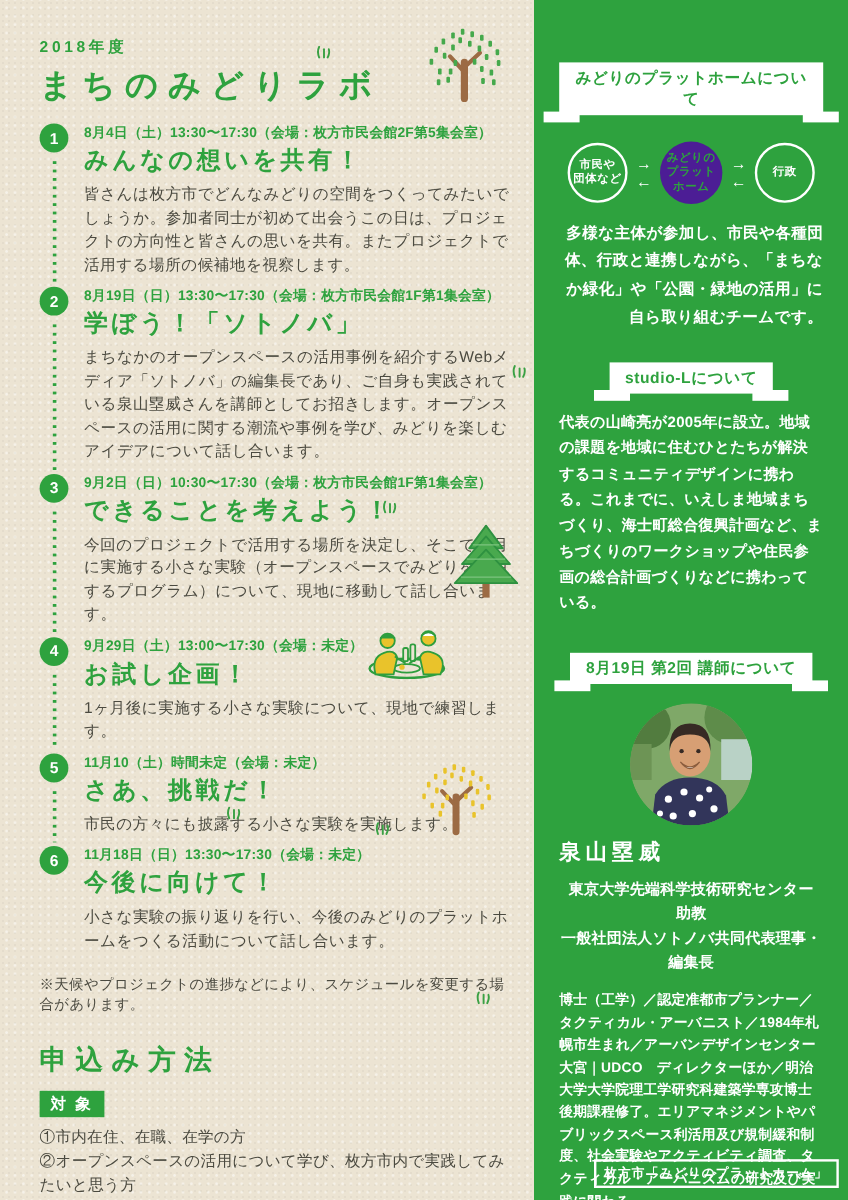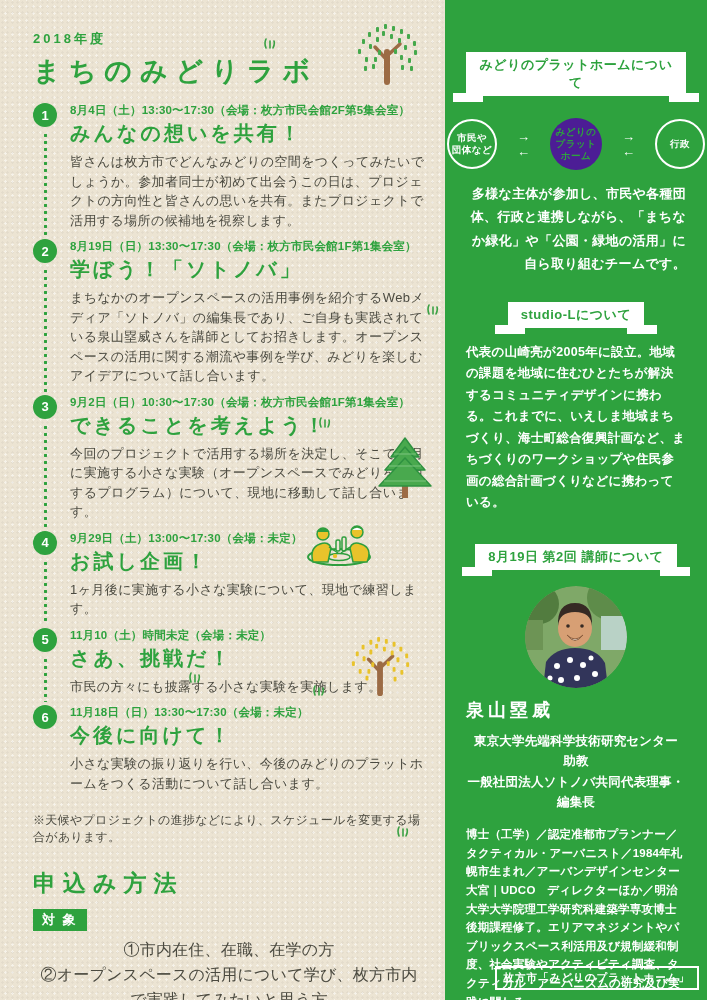--- a/index.html
+++ b/index.html
@@ -36,35 +36,35 @@
   .event:last-child .dots{display:none;}
   .econtent{flex:1;padding-bottom:9px;}
   .edate{color:var(--green);font-size:11.5px;font-weight:bold;letter-spacing:.2px;}
   .etitle{color:var(--green);font-size:20px;font-weight:bold;letter-spacing:3px;margin:2px 0 5px;}
   .ebody{color:var(--ink);font-size:13px;line-height:1.5;letter-spacing:.4px;max-width:372px;}
   .schedule-note{color:var(--ink);font-size:12px;letter-spacing:.3px;margin:10px 0 0 0;}
   .apply-heading{color:var(--green);font-size:23px;font-weight:bold;letter-spacing:7px;margin:22px 0 10px;}
   .badge{display:inline-block;background:var(--green);color:#fff;font-size:13px;font-weight:bold;
          padding:2px 9px;letter-spacing:2px;}
   .target-list{margin:7px 0 10px;}
-  .target-list div{color:var(--ink);font-size:16px;line-height:1.55;letter-spacing:.2px;text-align:center;}
+  .target-list div{color:var(--ink);font-size:13px;line-height:1.55;letter-spacing:.2px;}
   .deco{position:absolute;pointer-events:none;}
 
   
   .right{position:relative;width:262px;flex:0 0 262px;height:1000px;background:var(--green);
          color:#fff;padding:0 21px;overflow:hidden;}
   .ribbon{position:relative;background:#fff;color:var(--green);font-size:13px;font-weight:bold;
           letter-spacing:.5px;text-align:center;width:fit-content;margin:0 auto;padding:4px 13px;}
   .ribbon::before,.ribbon::after{content:"";position:absolute;background:#fff;height:9px;width:30px;bottom:-6px;}
   .ribbon::before{left:-13px;}
   .ribbon::after{right:-13px;}
   .ribbon-1{margin-top:52px;}
   .ribbon-2{margin-top:26px;}
   .ribbon-3{margin-top:30px;}
-  .diagram{display:flex;align-items:center;justify-content:center;gap:20px;margin:22px 0 12px;}
+  .diagram{display:flex;align-items:center;justify-content:center;gap:7px;margin:22px 0 12px;}
   .circle{border:2px solid #fff;border-radius:50%;width:50px;height:50px;display:flex;align-items:center;
           justify-content:center;text-align:center;font-size:9.5px;font-weight:bold;line-height:1.25;
           white-space:pre-line;letter-spacing:.5px;flex:0 0 auto;}
   .circle.filled{background:#4c1d95;color:var(--green);border:none;width:52px;height:52px;}
   .arrows{display:flex;flex-direction:column;gap:2px;font-size:13px;font-weight:bold;line-height:1;}
   .gdesc{font-size:13px;font-weight:bold;line-height:1.8;letter-spacing:.3px;margin:4px 0 0;text-align:right;}
   .gdesc-s{font-size:12.5px;font-weight:bold;line-height:1.72;letter-spacing:.3px;margin:14px 0 0;}
   .avatar{display:block;margin:16px auto 0;border-radius:50%;}
   .lect-name{text-align:left;font-size:18px;font-weight:bold;letter-spacing:4px;margin-top:10px;}
   .lect-titles{text-align:center;font-size:12.5px;font-weight:bold;line-height:1.65;letter-spacing:.2px;margin-top:9px;}

